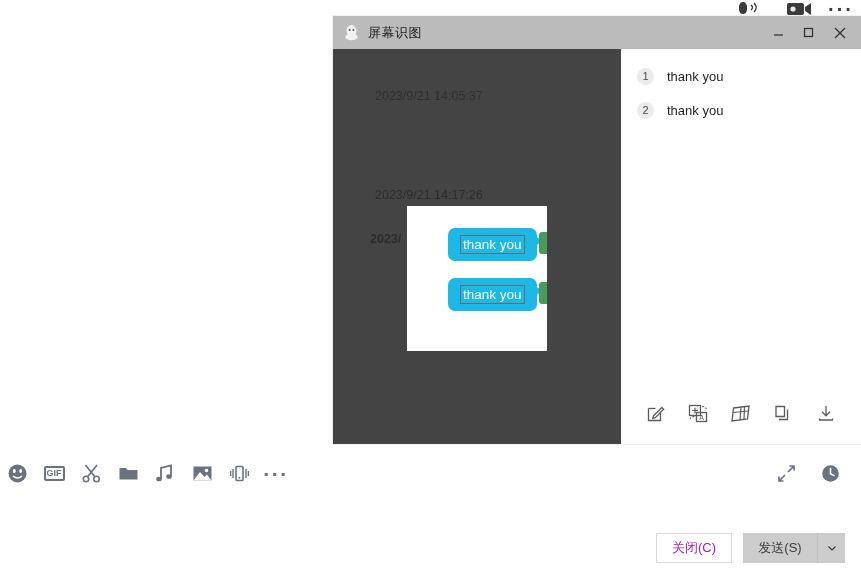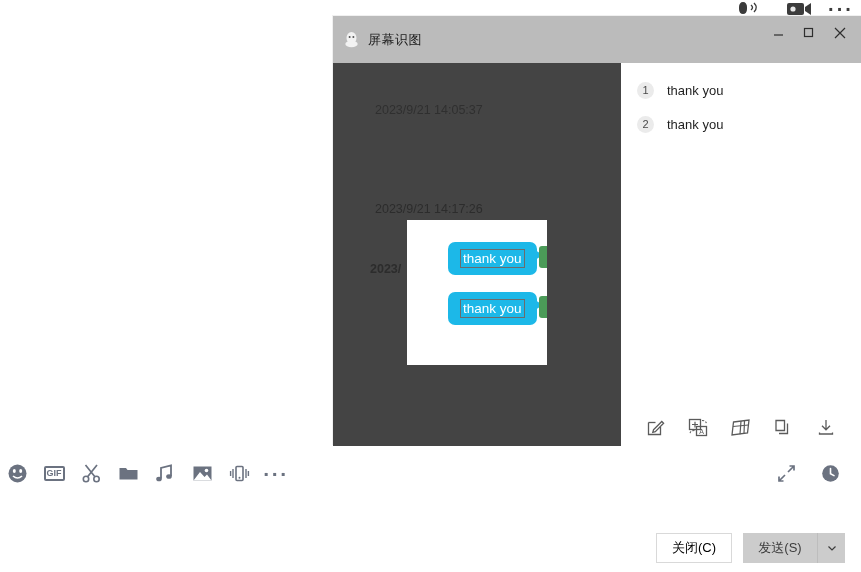--- a/index.html
+++ b/index.html
@@ -40,41 +40,41 @@
   }
   .dots-btn { color:#6b7280; font-size: 21px; line-height: 8px; letter-spacing: 1.5px; font-weight:700; }
 
   
   .footer-actions {
     position:absolute; right: 16px; top: 533px; height: 30px;
     display:flex; align-items:center; gap: 11px;
   }
   .btn-close {
     width: 76px; height: 30px; background:#ffffff; border:1px solid #d9d9d9;
-    color:#000000; font-size: 13px; display:flex; align-items:center; justify-content:center;
+    color:#a21caf; font-size: 13px; display:flex; align-items:center; justify-content:center;
     cursor:pointer;
   }
   .btn-send-group { display:flex; height:30px;border-radius:10px; }
   .btn-send {
     width: 74px; height: 30px; background:#cccccc; border:none;
     color:#3c3c3c; font-size: 13px; display:flex; align-items:center; justify-content:center;
     cursor:pointer;
   }
   .btn-send-caret {
     width: 28px; height:30px; background:#cccccc; border:none; border-left:1px solid #bdbdbd;
     display:flex; align-items:center; justify-content:center; cursor:pointer; color:#3c3c3c;
   }
 
   
   .dialog {
     position:absolute; left: 333px; top: 16px; width: 528px; height: 428px;
     background:#ffffff; box-shadow: 0 0 0 1px rgba(0,0,0,0.06);
   }
   .dlg-titlebar {
-    position:relative; height: 47px; background:#bbbbbb; display:flex; align-items:center;
+    position:relative; height: 33px; background:#bbbbbb; display:flex; align-items:center;
   }
   .dlg-appicon {
     margin-left: 10px; width: 17px; height: 17px;
     display:flex; align-items:center; justify-content:center;
   }
   .dlg-title {
     margin-left: 8px; font-size: 13px; color:#1d1d1d; letter-spacing:0.5px;
   }
   .dlg-winbtns { position:absolute; right: 0px; top:0; height:33px; display:flex; align-items:center; }
   .wb {
@@ -87,21 +87,21 @@
 
   
   .preview {
     position:relative; width: 288px; height: 395px; background:#444444; overflow:hidden;
   }
   .ts {
     position:absolute; color:#2c2c2c; font-size: 12.5px; white-space:nowrap;
   }
   .ts-1 { left: 42px; top: 40px; opacity:0.85; }
   .ts-2 { left: 42px; top: 103px; margin-top: 36px; }
-  .ts-3 { left: 37px; top: 199px; font-weight: bold; }
+  .ts-3 { left: 37px; top: 183px; font-weight: bold; }
 
   .selection {
     position:absolute; left: 74px; top: 157px; width: 140px; height: 145px;
     background:#ffffff; overflow:hidden;
   }
   .bubble-row { position:absolute; display:flex; align-items:flex-start; }
   .bubble {
     position:relative; background:#1cb8e8; border-radius: 7px;
     height: 33px; padding: 0 13px; display:flex; align-items:center;
   }

